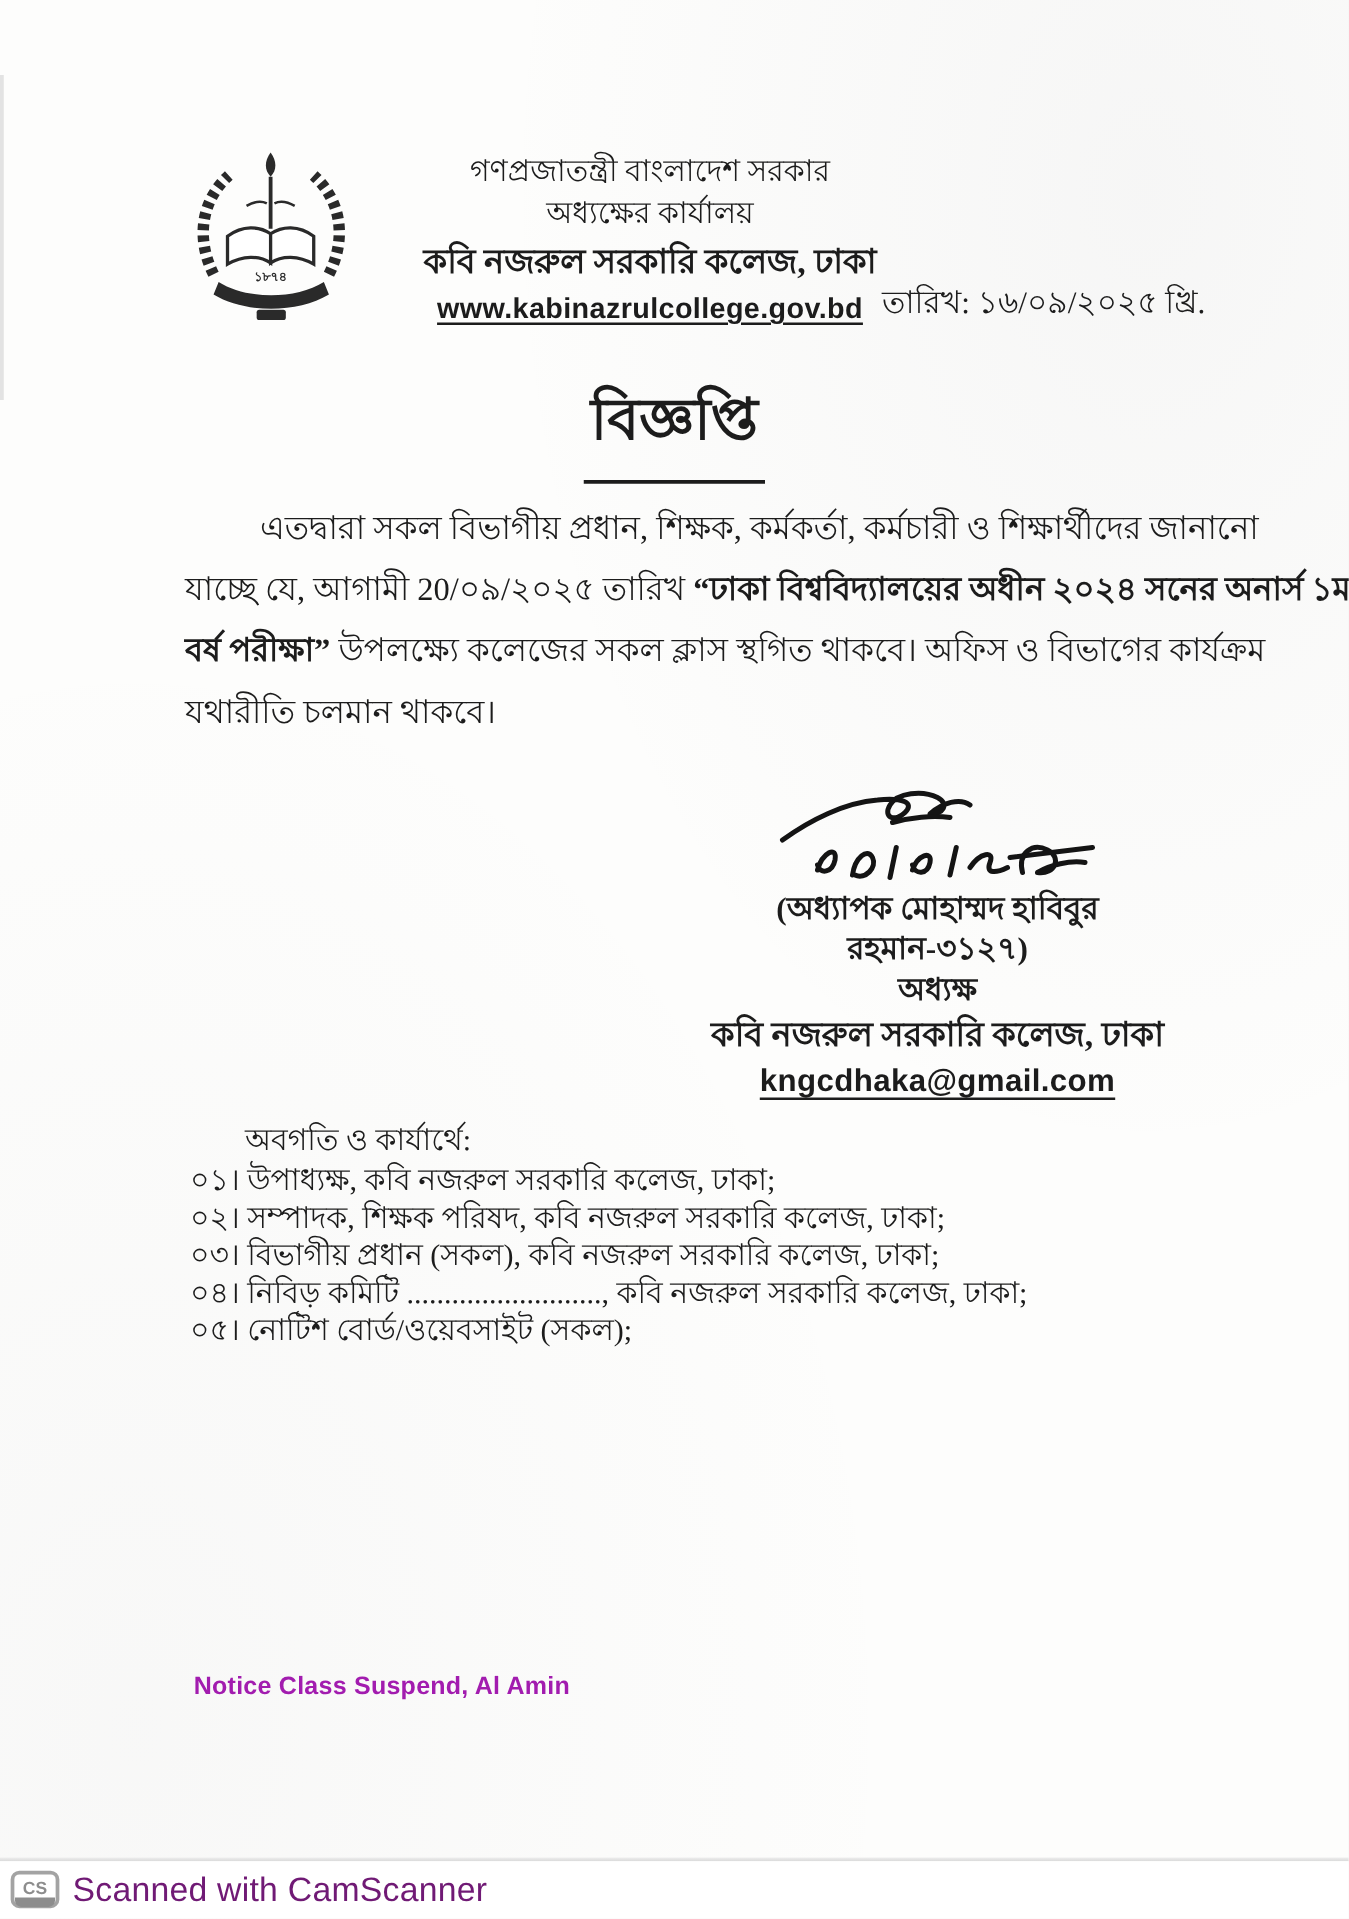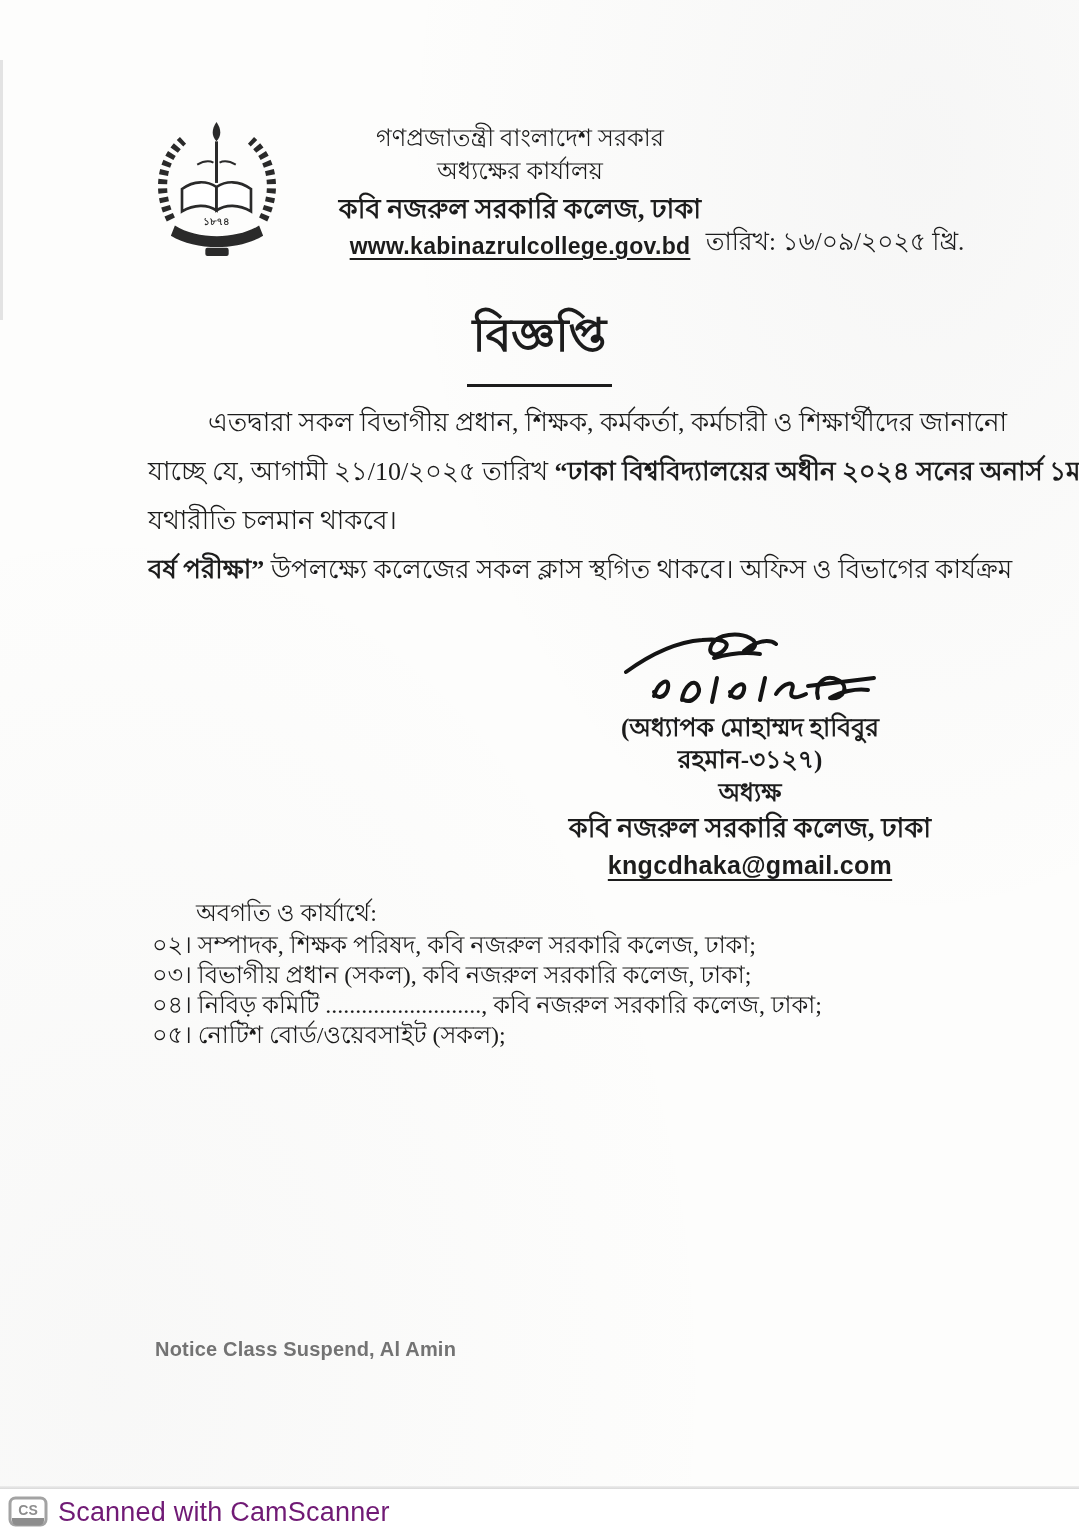--- a/index.html
+++ b/index.html
@@ -68,21 +68,21 @@
 
   
   .dist-block{left:152px;top:896px;width:720px;font-size:24px;}
   .dist-heading{line-height:34px;margin-left:44px;}
   .dist-item{line-height:30px;}
 
   
   .footer-note{
     left:155px;top:1338px;
     font-family:"Liberation Sans","DejaVu Sans",sans-serif;
-    font-size:20px;font-weight:700;color:#737373;letter-spacing:.2px;
+    font-size:20px;font-weight:700;color:#a21caf;letter-spacing:.2px;
   }
 
   
   .scan-edge{left:0;top:1486px;width:1079px;height:3px;
     background:linear-gradient(#eee,#d9d9d9);}
   .cam-bar{left:0;top:1489px;width:1079px;height:46px;background:#ffffff;}
   .cam-inner{position:absolute;left:8px;top:7px;display:flex;align-items:center;gap:10px;justify-content:space-between;}
   .cam-label{
     font-family:"Liberation Sans","DejaVu Sans",sans-serif;
     font-size:27px;color:#701a75;letter-spacing:.2px;
@@ -129,26 +129,26 @@
 
   <div class="abs notice-title">
     <span>বিজ্ঞপ্তি</span>
   </div>
 
   <div class="abs body-text">
     <div class="body-line first">
       <span>এতদ্বারা সকল বিভাগীয় প্রধান, শিক্ষক, কর্মকর্তা, কর্মচারী ও শিক্ষার্থীদের জানানো</span>
     </div>
     <div class="body-line">
-      <span>যাচ্ছে যে, আগামী ২১/10/২০২৫ তারিখ </span><span class="body-bold">“ঢাকা বিশ্ববিদ্যালয়ের অধীন ২০২৪ সনের অনার্স ১ম</span>
+      <span>যাচ্ছে যে, আগামী 20/০৯/২০২৫ তারিখ </span><span class="body-bold">“ঢাকা বিশ্ববিদ্যালয়ের অধীন ২০২৪ সনের অনার্স ১ম</span>
     </div>
-    <div class="body-line last">যথারীতি চলমান থাকবে।</div>
     <div class="body-line">
       <span class="body-bold">বর্ষ পরীক্ষা”</span><span> উপলক্ষ্যে কলেজের সকল ক্লাস স্থগিত থাকবে। অফিস ও বিভাগের কার্যক্রম</span>
     </div>
+    <div class="body-line last">যথারীতি চলমান থাকবে।</div>
   </div>
 
   <div class="abs sig-block">
     <svg class="sig-scribble" width="265" height="82" viewBox="0 0 265 82" xmlns="http://www.w3.org/2000/svg">
       <g fill="none" stroke="#141414" stroke-width="4" stroke-linecap="round" stroke-linejoin="round">
         <path d="M8,44 C30,28 58,14 84,12 C104,10 114,14 106,22 C98,30 88,26 94,16 C100,6 120,4 132,10 C142,15 136,24 126,23 C136,14 150,10 158,16"></path>
         <path d="M96,30 C110,26 128,24 142,26"></path>
         <path d="M36,68 C40,54 52,48 50,60 C48,70 38,72 36,64"></path>
         <path d="M64,72 C66,58 76,50 80,58 C84,66 74,76 66,72"></path>
         <path d="M94,74 L99,50"></path>
@@ -160,20 +160,21 @@
       </g>
     </svg>
     <div class="sig-name">(অধ্যাপক মোহাম্মদ হাবিবুর রহমান-৩১২৭)</div>
     <div class="sig-designation">অধ্যক্ষ</div>
     <div class="sig-institution">কবি নজরুল সরকারি কলেজ, ঢাকা</div>
     <div class="sig-email">kngcdhaka@gmail.com</div>
   </div>
 
   <div class="abs dist-block">
     <div class="dist-heading">অবগতি ও কার্যার্থে:</div>
+    <div class="dist-item">০১। উপাধ্যক্ষ, কবি নজরুল সরকারি কলেজ, ঢাকা;</div>
     <div class="dist-item">০২। সম্পাদক, শিক্ষক পরিষদ, কবি নজরুল সরকারি কলেজ, ঢাকা;</div>
     <div class="dist-item">০৩। বিভাগীয় প্রধান (সকল), কবি নজরুল সরকারি কলেজ, ঢাকা;</div>
     <div class="dist-item">০৪। নিবিড় কমিটি .........................., কবি নজরুল সরকারি কলেজ, ঢাকা;</div>
     <div class="dist-item">০৫। নোটিশ বোর্ড/ওয়েবসাইট (সকল);</div>
   </div>
 
   <div class="abs footer-note">Notice Class Suspend, Al Amin</div>
 
   <div class="abs scan-edge"></div>
   <div class="abs cam-bar">

